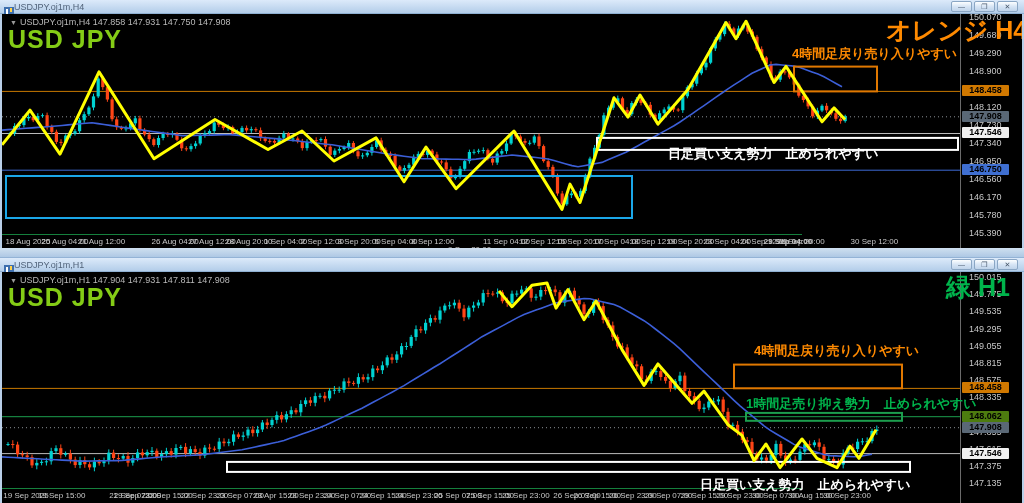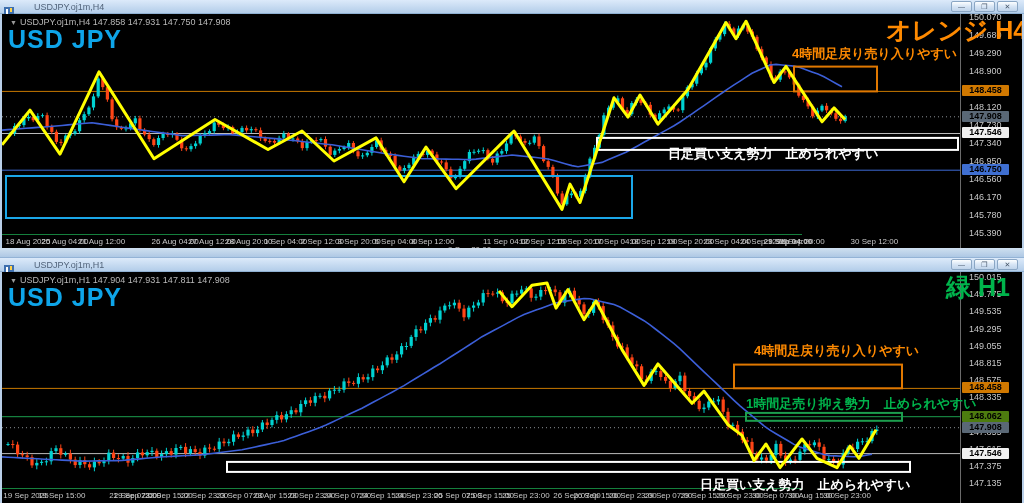--- a/index.html
+++ b/index.html
@@ -1,37 +1,37 @@
 <!DOCTYPE html>
 <html><head>
 <meta charset="utf-8">
 <style>
   html,body{margin:0;padding:0;background:#333;}
   .screen{position:relative;width:1024px;height:503px;background:#b9cfe8;overflow:hidden;
           font-family:"Liberation Sans","DejaVu Sans",sans-serif;}
   .win{position:absolute;left:0;width:1024px;background:#b9cfe8;}
-  .titlebar{position:absolute;top:0;left:0;right:0;height:14px;display:flex;align-items:center;gap:20px;
+  .titlebar{position:absolute;top:0;left:0;right:0;height:14px;display:flex;align-items:center;gap:0;
             padding:0 4px;background:linear-gradient(#dceafa,#b3cde9);border-bottom:1px solid #8fb0d2;box-sizing:border-box;}
   .wicon{width:10px;height:9px;display:inline-block;}
   .wtitle{font-size:9px;color:#51637a;flex:1;white-space:nowrap;overflow:hidden;}
   .wbtns{display:flex;gap:2px;margin-right:2px;}
   .wbtn{width:21px;height:11px;font-size:7px;line-height:8px;padding:0;color:#4a5a6e;
         background:linear-gradient(#fdfeff,#d7e5f5 50%,#c0d4ea);border:1px solid #8aa6c4;border-radius:2px;}
   .content{position:absolute;top:14px;left:2px;right:2px;bottom:0;background:#000;overflow:hidden;}
   .plot-svg{position:absolute;top:0;left:0;}
   .paxis{position:absolute;top:0;right:0;width:61px;height:100%;border-left:1px solid #6b6b6b;background:#000;}
   .tick{position:absolute;left:8px;font-size:9px;color:#c8c8c8;white-space:nowrap;}
   .badge{position:absolute;left:1px;width:47px;text-align:center;font-size:9px;font-weight:bold;
          height:11px;line-height:11px;border-radius:1px;}
   .taxis{position:absolute;left:0;width:800px;height:15px;border-top:1px solid #15803d;}
   .taxis span{position:absolute;top:2px;font-size:8px;color:#c8c8c8;transform:translateX(-50%);white-space:nowrap;}
   .overlay{position:absolute;inset:0;pointer-events:none;}
   .infoline{position:absolute;top:3px;left:8px;font-size:9px;color:#b9b9b9;white-space:nowrap;}
   .dd{font-size:7px;color:#9a9a9a;margin-right:3px;}
-  .watermark{position:absolute;top:11px;left:6px;font-size:25px;font-weight:bold;color:#0ea5e9;letter-spacing:1px;}
+  .watermark{position:absolute;top:11px;left:6px;font-size:25px;font-weight:bold;color:#84cc16;letter-spacing:1px;}
   .anno{position:absolute;font-weight:bold;white-space:nowrap;line-height:1.15;}
   .mdi-gap{position:absolute;left:0;width:1024px;top:248px;height:10px;
            background:linear-gradient(#cfe0f0,#aec8e4);border-bottom:1px solid #93b3d6;box-sizing:border-box;}
 </style>
 </head>
 <body>
 
 <div class="screen">
 
   <section class="win" style="top:0;height:248px;">

